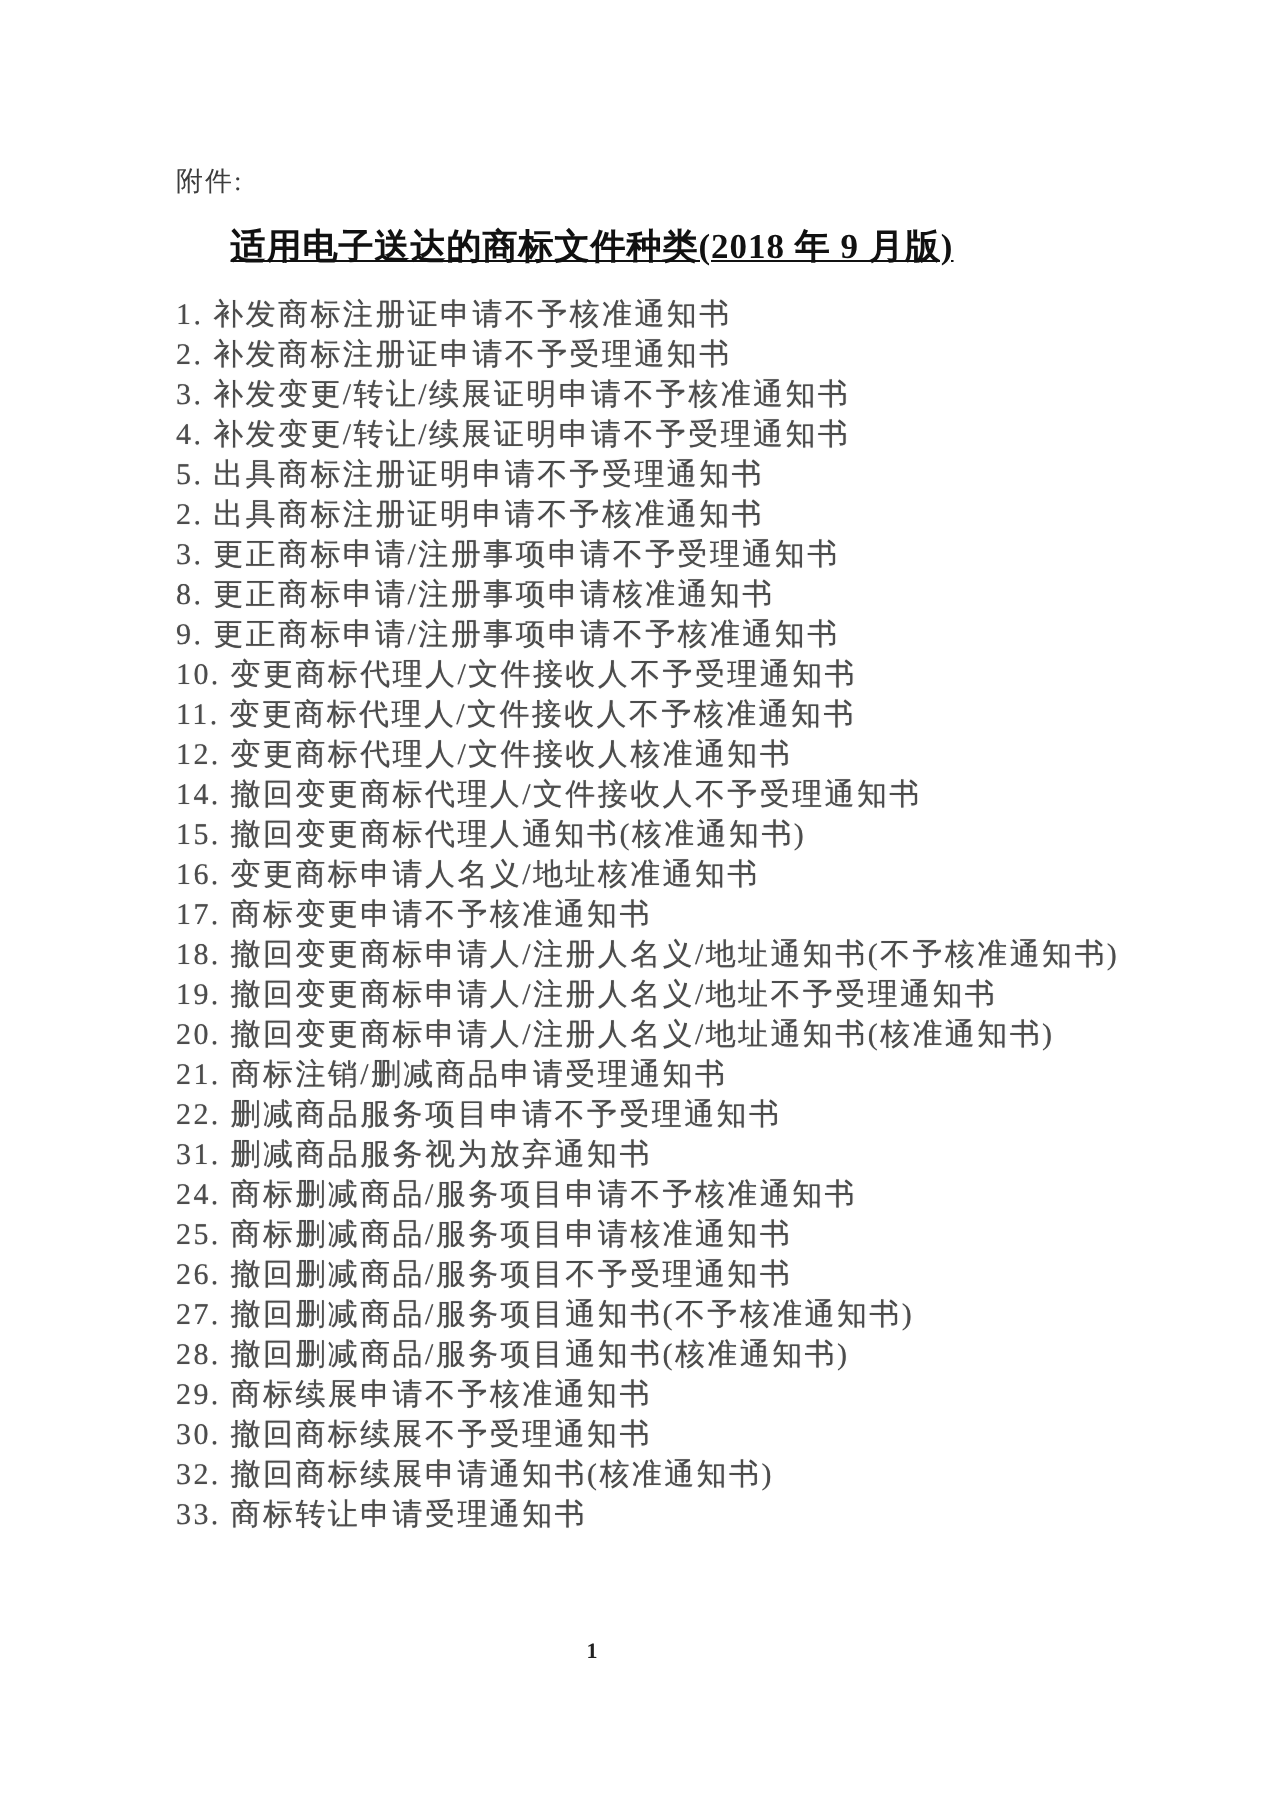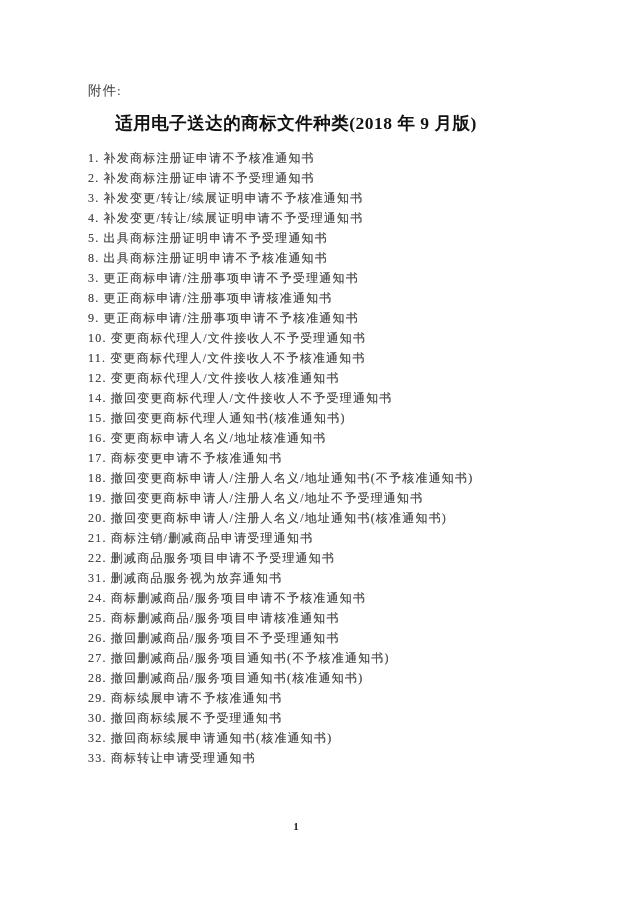--- a/index.html
+++ b/index.html
@@ -27,29 +27,30 @@
   .doc-title {
     position: absolute;
     left: 0;
     right: 0;
     top: 111px;
     text-align: center;
     font-size: 17.5px;
     font-weight: bold;
     color: #111111;
     letter-spacing: 0.5px;
+    text-decoration: underline;
   }
   .doc-list {
     position: absolute;
     left: 88px;
     top: 148px;
     right: 60px;
   }
   .doc-line {
-    font-size: 12px;
+    font-size: 15px;
     line-height: 20px;
     height: 20px;
     color: #4c4c4c;
     letter-spacing: 1.2px;
     white-space: nowrap;
     
     text-shadow: 0 0 0.4px #8a8a8a;
   }
   .page-number {
     position: absolute;
@@ -69,21 +70,21 @@
   <div class="attachment-label">附件:</div>
 
   <div class="doc-title">适用电子送达的商标文件种类(2018 年 9 月版)</div>
 
   <div class="doc-list">
       <div class="doc-line">1. 补发商标注册证申请不予核准通知书</div>
       <div class="doc-line">2. 补发商标注册证申请不予受理通知书</div>
       <div class="doc-line">3. 补发变更/转让/续展证明申请不予核准通知书</div>
       <div class="doc-line">4. 补发变更/转让/续展证明申请不予受理通知书</div>
       <div class="doc-line">5. 出具商标注册证明申请不予受理通知书</div>
-      <div class="doc-line">8. 出具商标注册证明申请不予核准通知书</div>
+      <div class="doc-line">2. 出具商标注册证明申请不予核准通知书</div>
       <div class="doc-line">3. 更正商标申请/注册事项申请不予受理通知书</div>
       <div class="doc-line">8. 更正商标申请/注册事项申请核准通知书</div>
       <div class="doc-line">9. 更正商标申请/注册事项申请不予核准通知书</div>
       <div class="doc-line">10. 变更商标代理人/文件接收人不予受理通知书</div>
       <div class="doc-line">11. 变更商标代理人/文件接收人不予核准通知书</div>
       <div class="doc-line">12. 变更商标代理人/文件接收人核准通知书</div>
       <div class="doc-line">14. 撤回变更商标代理人/文件接收人不予受理通知书</div>
       <div class="doc-line">15. 撤回变更商标代理人通知书(核准通知书)</div>
       <div class="doc-line">16. 变更商标申请人名义/地址核准通知书</div>
       <div class="doc-line">17. 商标变更申请不予核准通知书</div>

